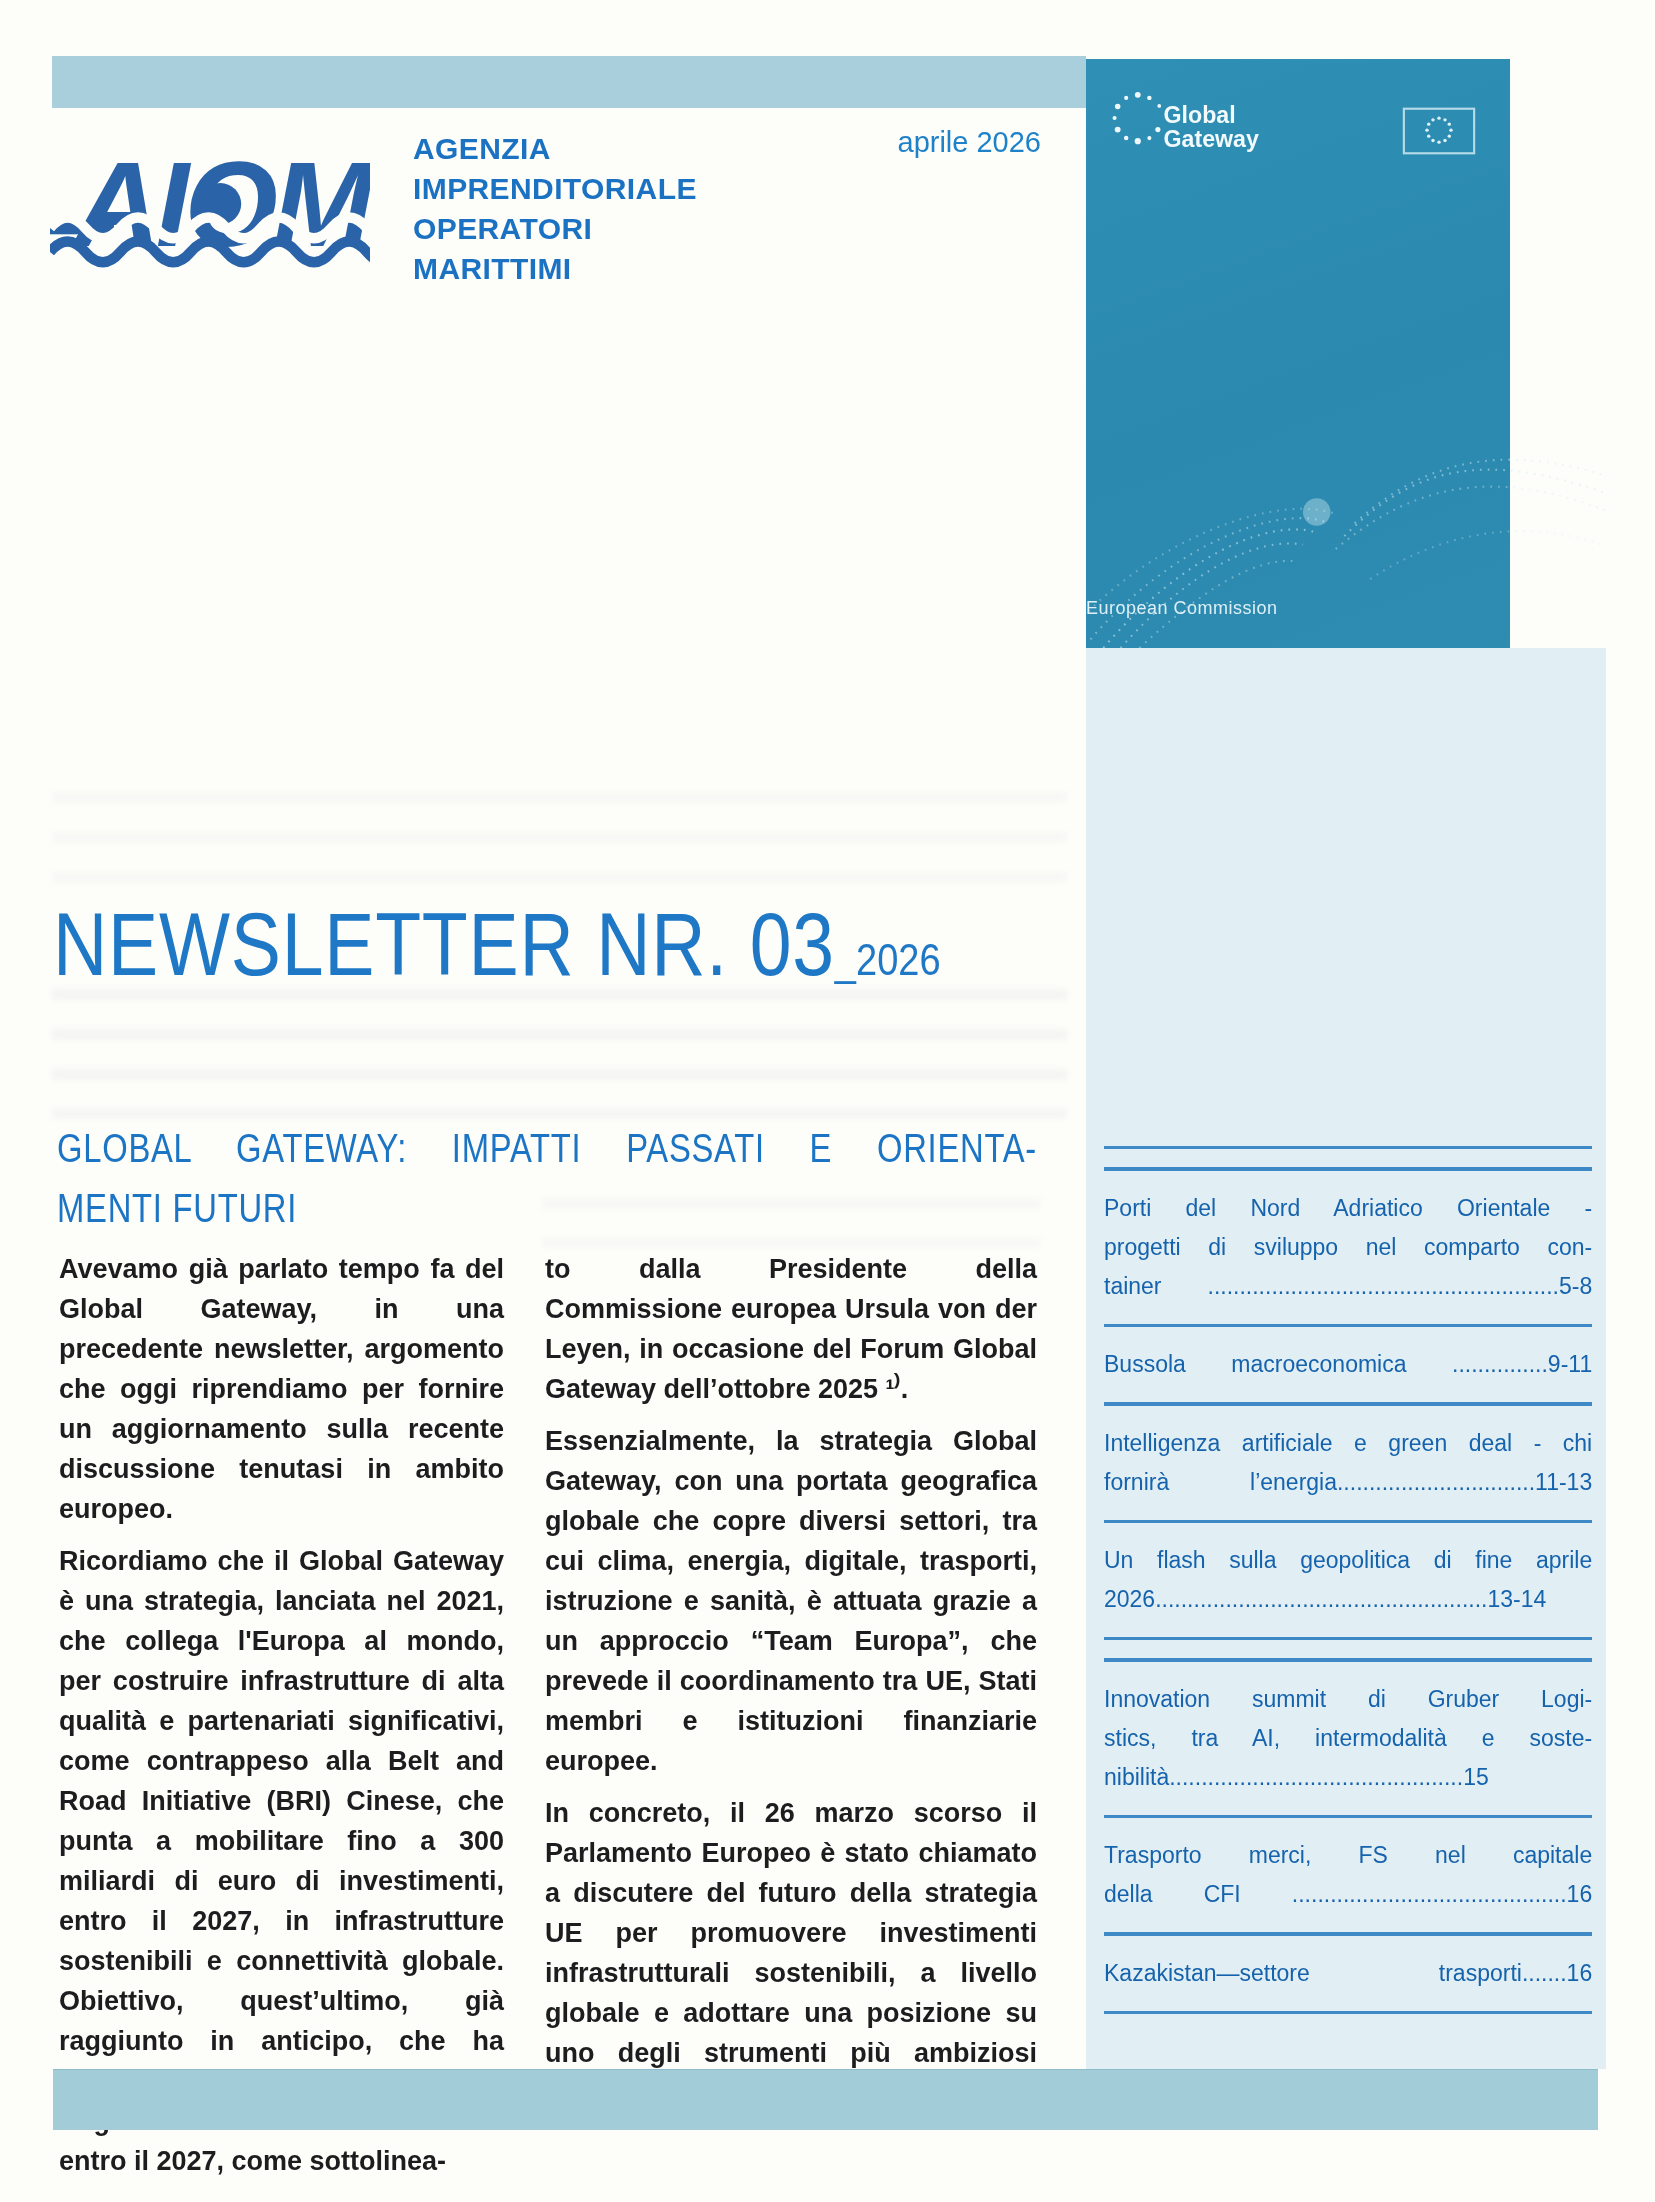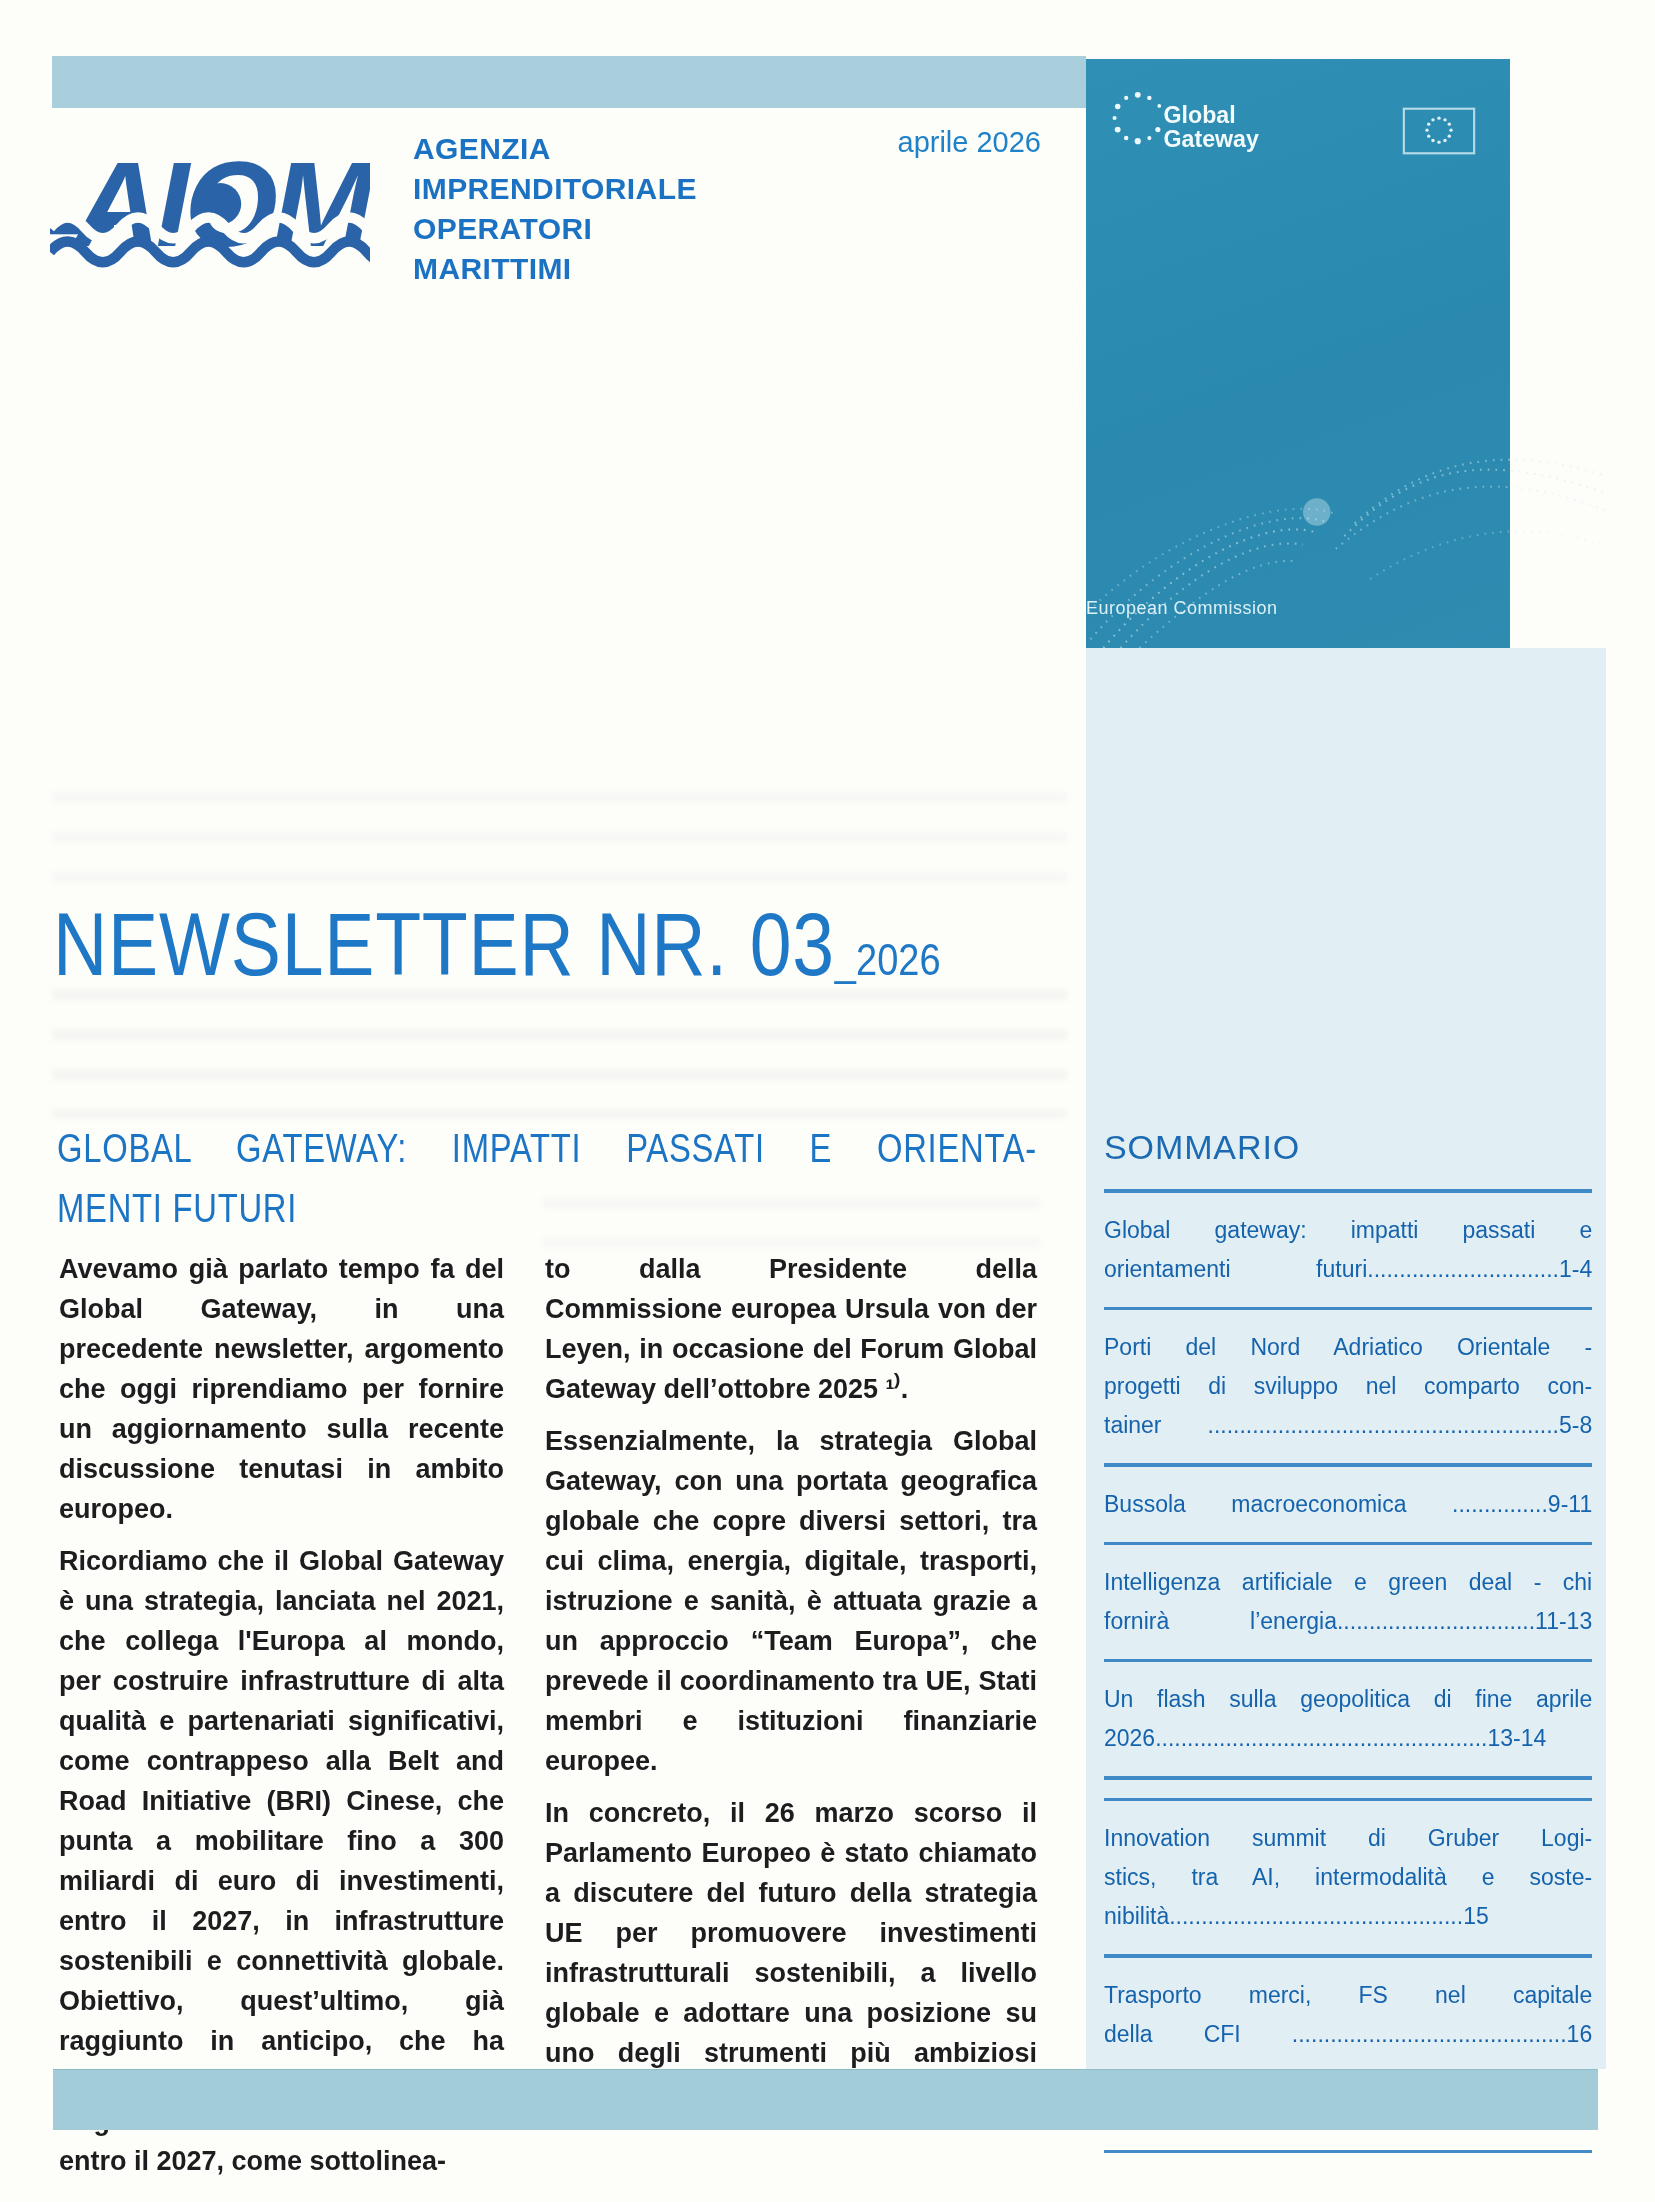--- a/index.html
+++ b/index.html
@@ -152,24 +152,21 @@
         <path d="M290,215 C380,140 470,120 604,170" opacity=".4"></path>
         <path d="M312,185 C392,112 482,92 604,130" opacity=".45"></path>
         <path d="M330,250 C420,190 520,180 604,212" opacity=".3"></path>
       </g>
       <circle cx="268" cy="172" r="16" fill="#e8f5f9" opacity=".35"></circle>
     </svg>
     <div class="cover-footer">European Commission</div>
   </div>
 
   <div class="panel">
-    <div class="toc-heading">SOMMARIO</div>
-    <div class="toc-rule"></div>
-    <div class="toc-entry">Global gateway: impatti passati e
-orientamenti futuri..............................1-4</div>
+    <div class="toc-rule"></div>
     <div class="toc-rule"></div>
     <div class="toc-entry">Porti del Nord Adriatico Orientale -
 progetti di sviluppo nel comparto con-
 tainer .......................................................5-8</div>
     <div class="toc-rule"></div>
     <div class="toc-entry">Bussola macroeconomica ...............9-11</div>
     <div class="toc-rule"></div>
     <div class="toc-entry">Intelligenza artificiale e green deal - chi
 fornirà l’energia...............................11-13</div>
     <div class="toc-rule"></div>

